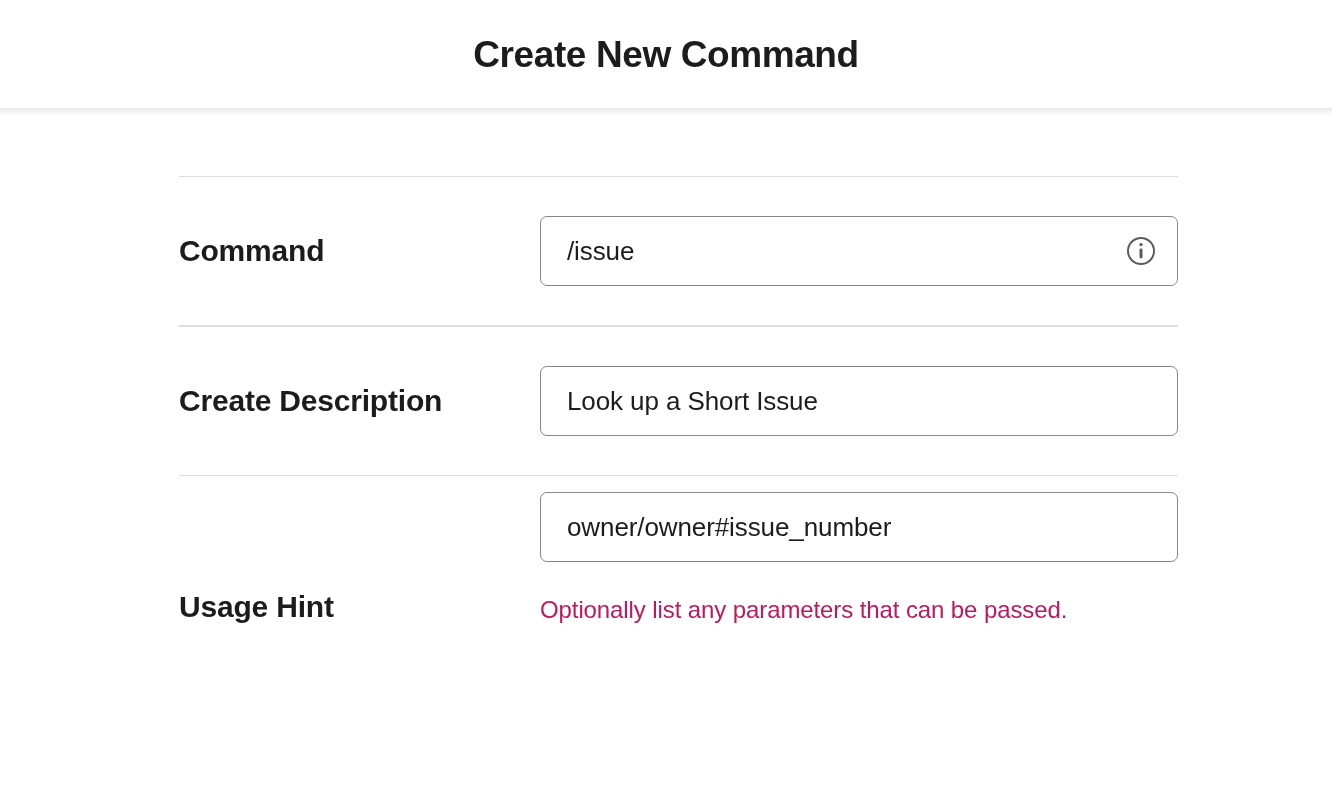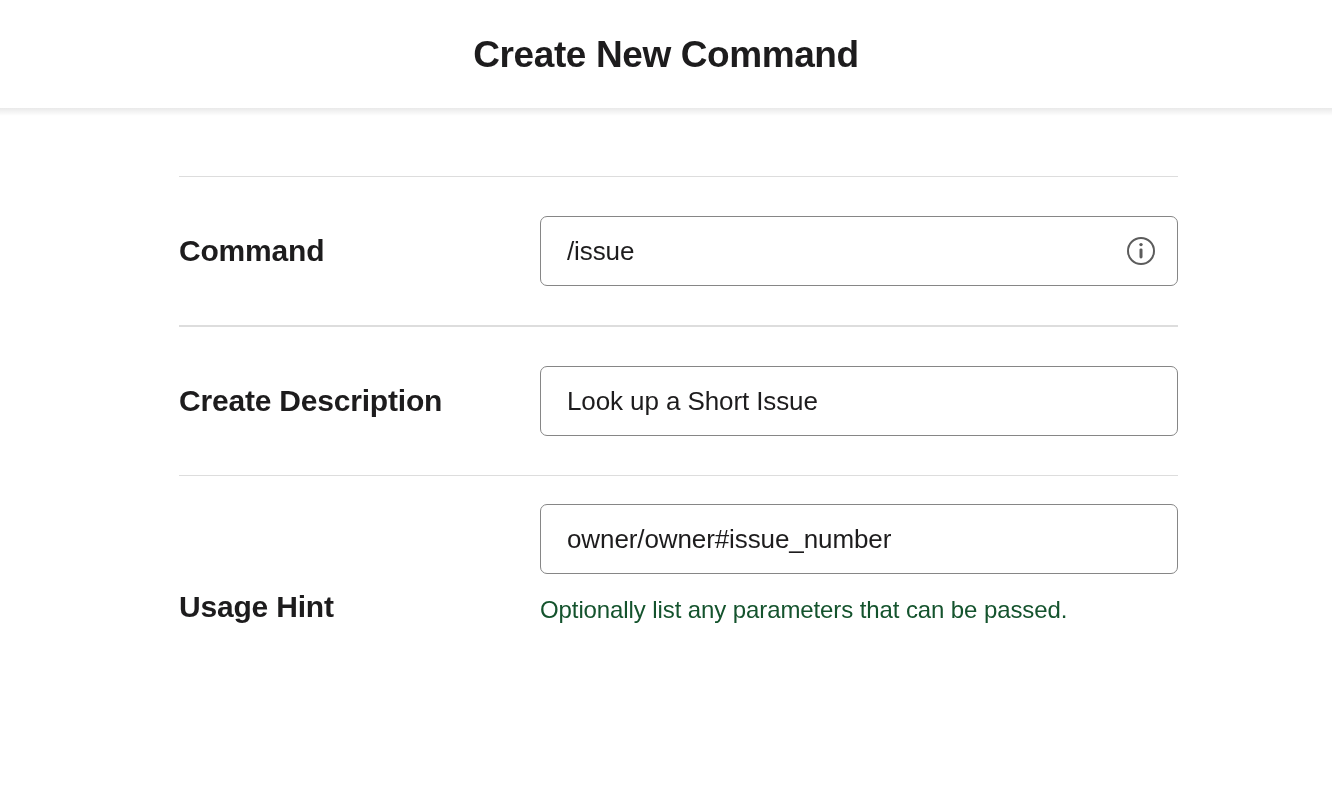--- a/index.html
+++ b/index.html
@@ -105,23 +105,23 @@
     position: absolute;
     right: 21px;
     top: 50%;
     transform: translateY(-50%);
     width: 30px;
     height: 30px;
     display: block;
   }
 
   .help-text {
-    margin-top: 22px;
+    margin-top: 34px;
     font-size: 24px;
-    color: #14532d;
+    color: #be185d;
     letter-spacing: -0.1px;
   }
 </style>
 </head>
 <body>
 
 <div class="page-header">
   <div class="page-title">Create New Command</div>
 </div>
 

